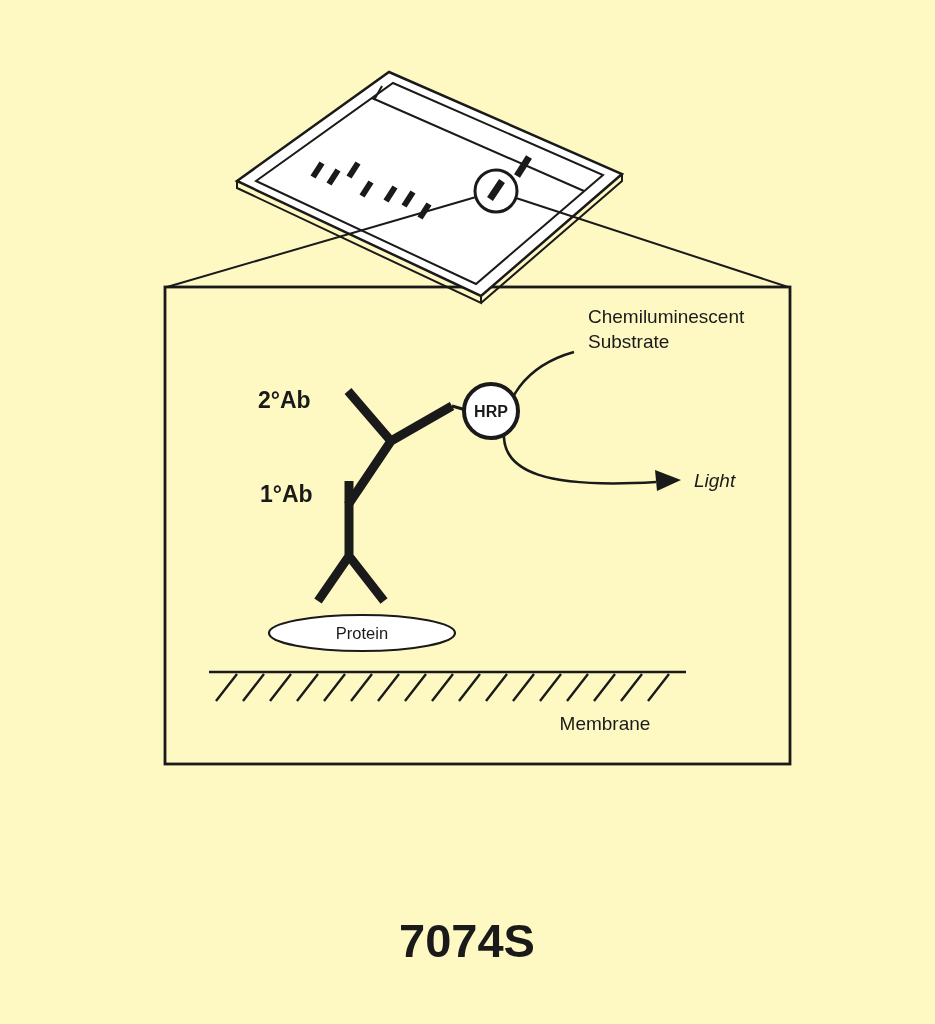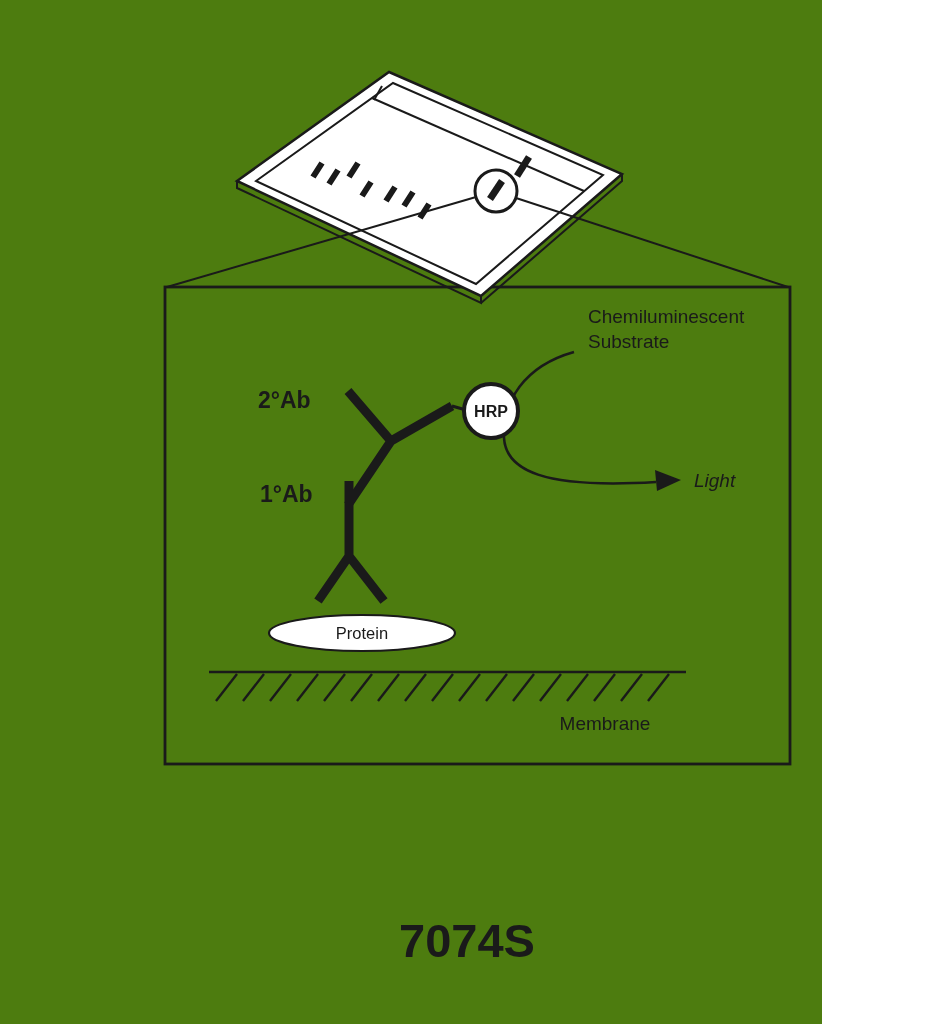--- a/index.html
+++ b/index.html
@@ -1,19 +1,19 @@
 <!DOCTYPE html>
 <html><head>
 <meta charset="utf-8">
 <style>
   html,body{margin:0;padding:0;background:#ffffff;}
   .page{
     position:relative;
-    width:822px;height:1024px;
-    background:#4d7c0f;
+    width:935px;height:1024px;
+    background:#fef9c3;
     overflow:hidden;
     font-family:"Liberation Sans", sans-serif;
   }
   svg{display:block;}
   svg text{
     font-family:"Liberation Sans", sans-serif;
     fill:#1a1a1a;
   }
   .ink-stroke{stroke:#1a1a1a;}
 </style>

